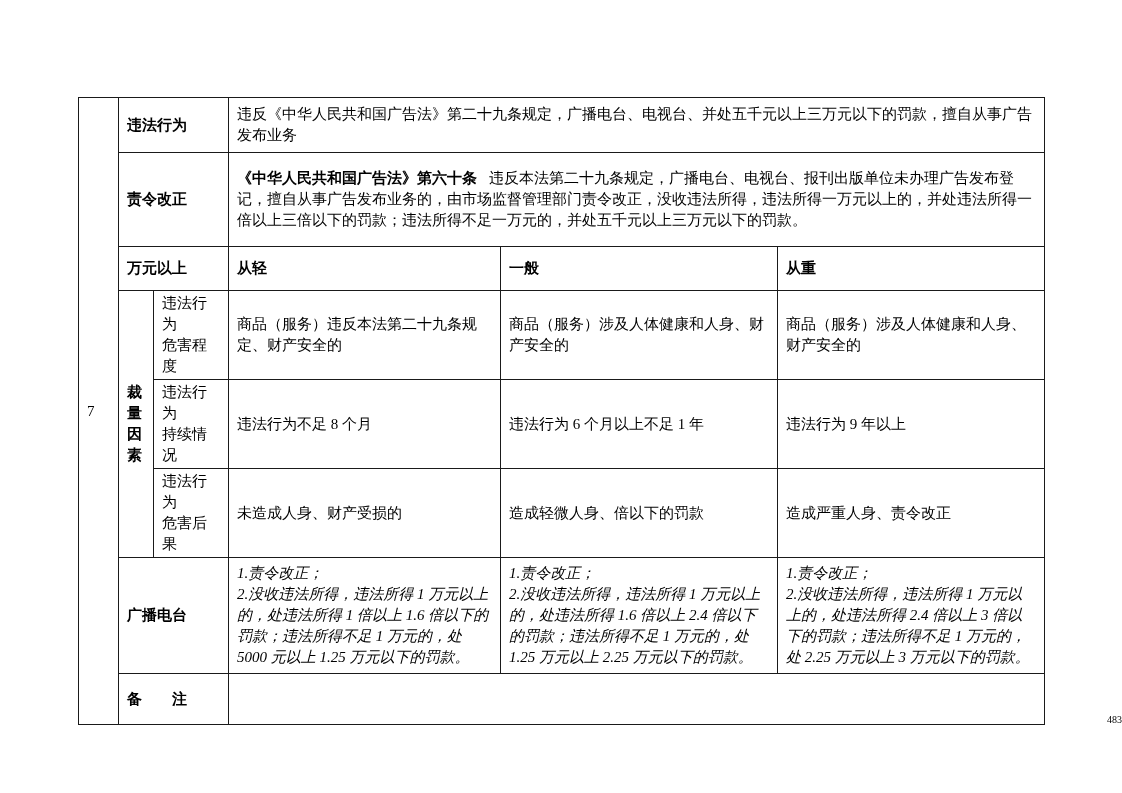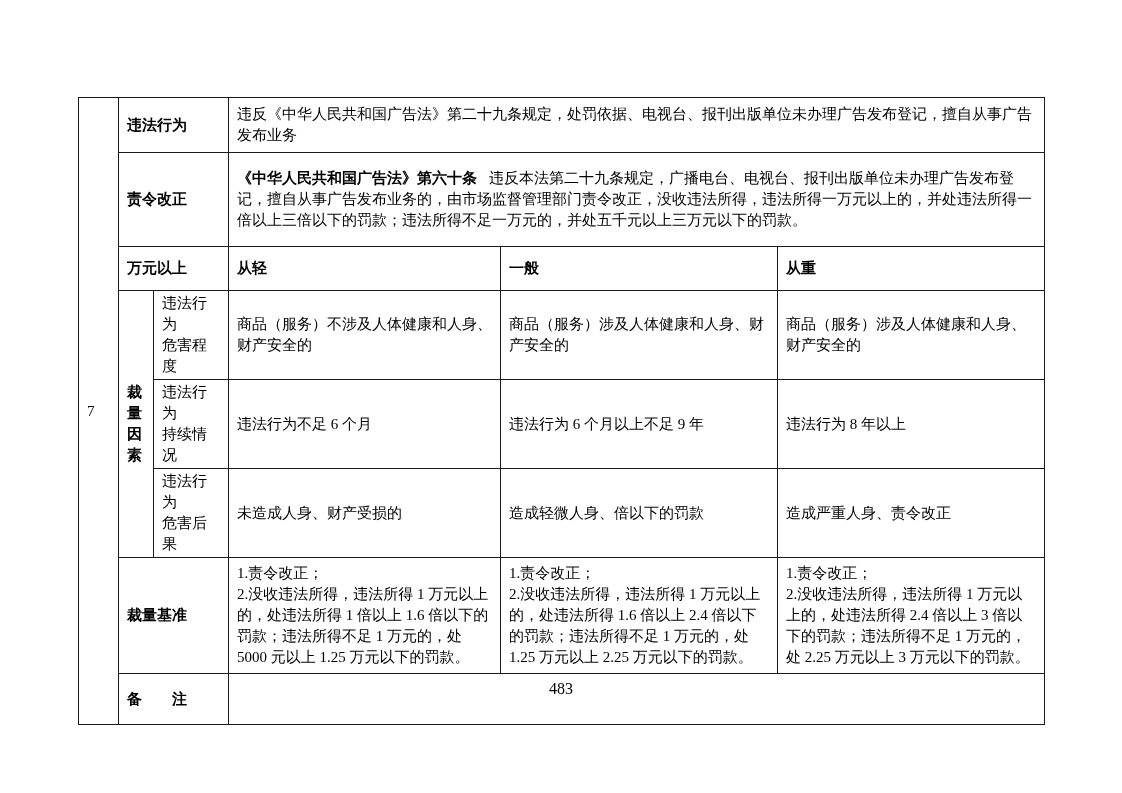--- a/index.html
+++ b/index.html
@@ -57,33 +57,34 @@
   }
   td.factor-name {
     white-space: pre-line;
     padding: 2px 6px;
   }
   td.basis-cell {
     vertical-align: top;
     white-space: pre-line;
     padding: 4px 5px;
     line-height: 20px;
+    font-style: italic;
   }
   .statute-bold {
     font-weight: bold;
     margin-right: 12px;
     margin-top: 35px;
   }
   .page-number {
     position: absolute;
     left: 0;
     right: 0;
-    top: 680px;
-    text-align: center;
-    font-size: 16px;
+    top: 714px;
+    text-align: right;
+    font-size: 10px;
   }
 </style>
 </head>
 <body>
 
 <div class="page">
 
   <table class="doc-table">
     <colgroup>
       <col style="width:40px">
@@ -91,21 +92,21 @@
       <col style="width:75px">
       <col style="width:272px">
       <col style="width:277px">
       <col style="width:267px">
     </colgroup>
 
     <tbody>
         <tr style="height:55px">
       <td class="serial" rowspan="8">7</td>
       <td class="lbl" colspan="2">违法行为</td>
-      <td colspan="3">违反《中华人民共和国广告法》第二十九条规定，处罚依据、电视台、报刊出版单位未办理广告发布登记，擅自从事广告发布业务</td>
+      <td colspan="3">违反《中华人民共和国广告法》第二十九条规定，广播电台、电视台、并处五千元以上三万元以下的罚款，擅自从事广告发布业务</td>
     </tr>
 
     <tr style="height:94px">
       <td class="lbl" colspan="2">责令改正</td>
       <td colspan="3">
         <span class="statute-bold">《中华人民共和国广告法》第六十条</span><span>违反本法第二十九条规定，广播电台、电视台、报刊出版单位未办理广告发布登记，擅自从事广告发布业务的，由市场监督管理部门责令改正，没收违法所得，违法所得一万元以上的，并处违法所得一倍以上三倍以下的罚款；违法所得不足一万元的，并处五千元以上三万元以下的罚款。</span>
       </td>
     </tr>
 
     <tr style="height:44px">
@@ -115,43 +116,43 @@
       <td class="level">从重</td>
     </tr>
 
     <tr style="height:57px">
       <td class="vert-lbl" rowspan="3">裁
 量
 因
 素</td>
       <td class="factor-name">违法行为
 危害程度</td>
-      <td>商品（服务）不涉及人体健康和人身、财产安全的</td>
+      <td>商品（服务）违反本法第二十九条规定、财产安全的</td>
       <td>商品（服务）涉及人体健康和人身、财产安全的</td>
       <td>商品（服务）涉及人体健康和人身、财产安全的</td>
     </tr>
 
     <tr style="height:51px">
       <td class="factor-name">违法行为
 持续情况</td>
-      <td>违法行为不足 6 个月</td>
-      <td>违法行为 6 个月以上不足 9 年</td>
-      <td>违法行为 8 年以上</td>
+      <td>违法行为不足 8 个月</td>
+      <td>违法行为 6 个月以上不足 1 年</td>
+      <td>违法行为 9 年以上</td>
     </tr>
 
     <tr style="height:52px">
       <td class="factor-name">违法行为
 危害后果</td>
       <td>未造成人身、财产受损的</td>
       <td>造成轻微人身、倍以下的罚款</td>
       <td>造成严重人身、责令改正</td>
     </tr>
 
     <tr style="height:116px">
-      <td class="lbl" colspan="2">裁量基准</td>
+      <td class="lbl" colspan="2">广播电台</td>
       <td class="basis-cell">1.责令改正；
 2.没收违法所得，违法所得 1 万元以上的，处违法所得 1 倍以上 1.6 倍以下的罚款；违法所得不足 1 万元的，处 5000 元以上 1.25 万元以下的罚款。</td>
       <td class="basis-cell">1.责令改正；
 2.没收违法所得，违法所得 1 万元以上的，处违法所得 1.6 倍以上 2.4 倍以下的罚款；违法所得不足 1 万元的，处 1.25 万元以上 2.25 万元以下的罚款。</td>
       <td class="basis-cell">1.责令改正；
 2.没收违法所得，违法所得 1 万元以上的，处违法所得 2.4 倍以上 3 倍以下的罚款；违法所得不足 1 万元的，处 2.25 万元以上 3 万元以下的罚款。</td>
     </tr>
 
     <tr style="height:51px">
       <td class="lbl" colspan="2">备　　注</td>

